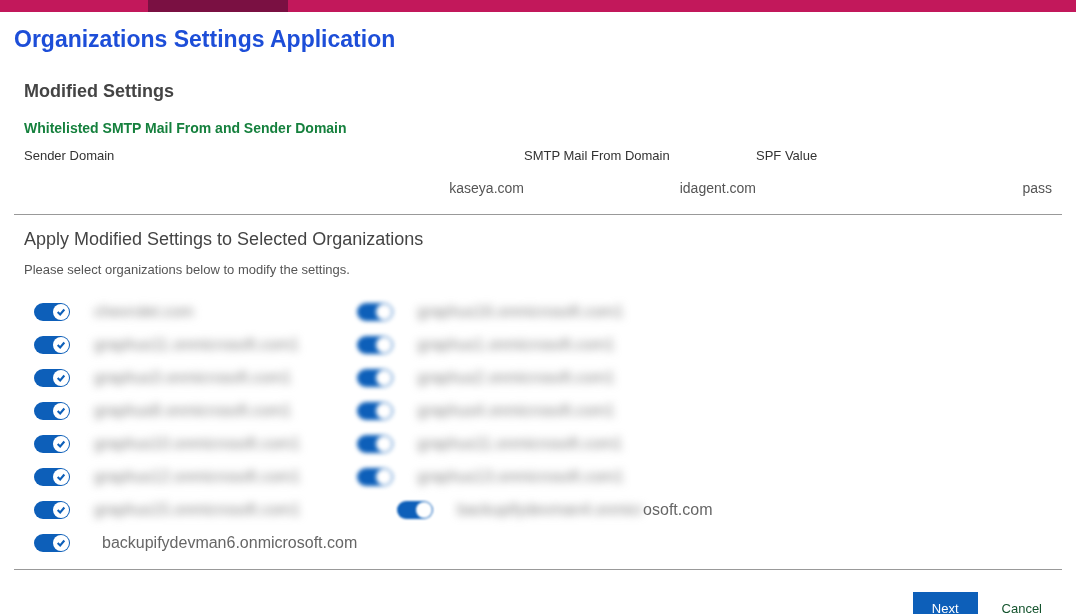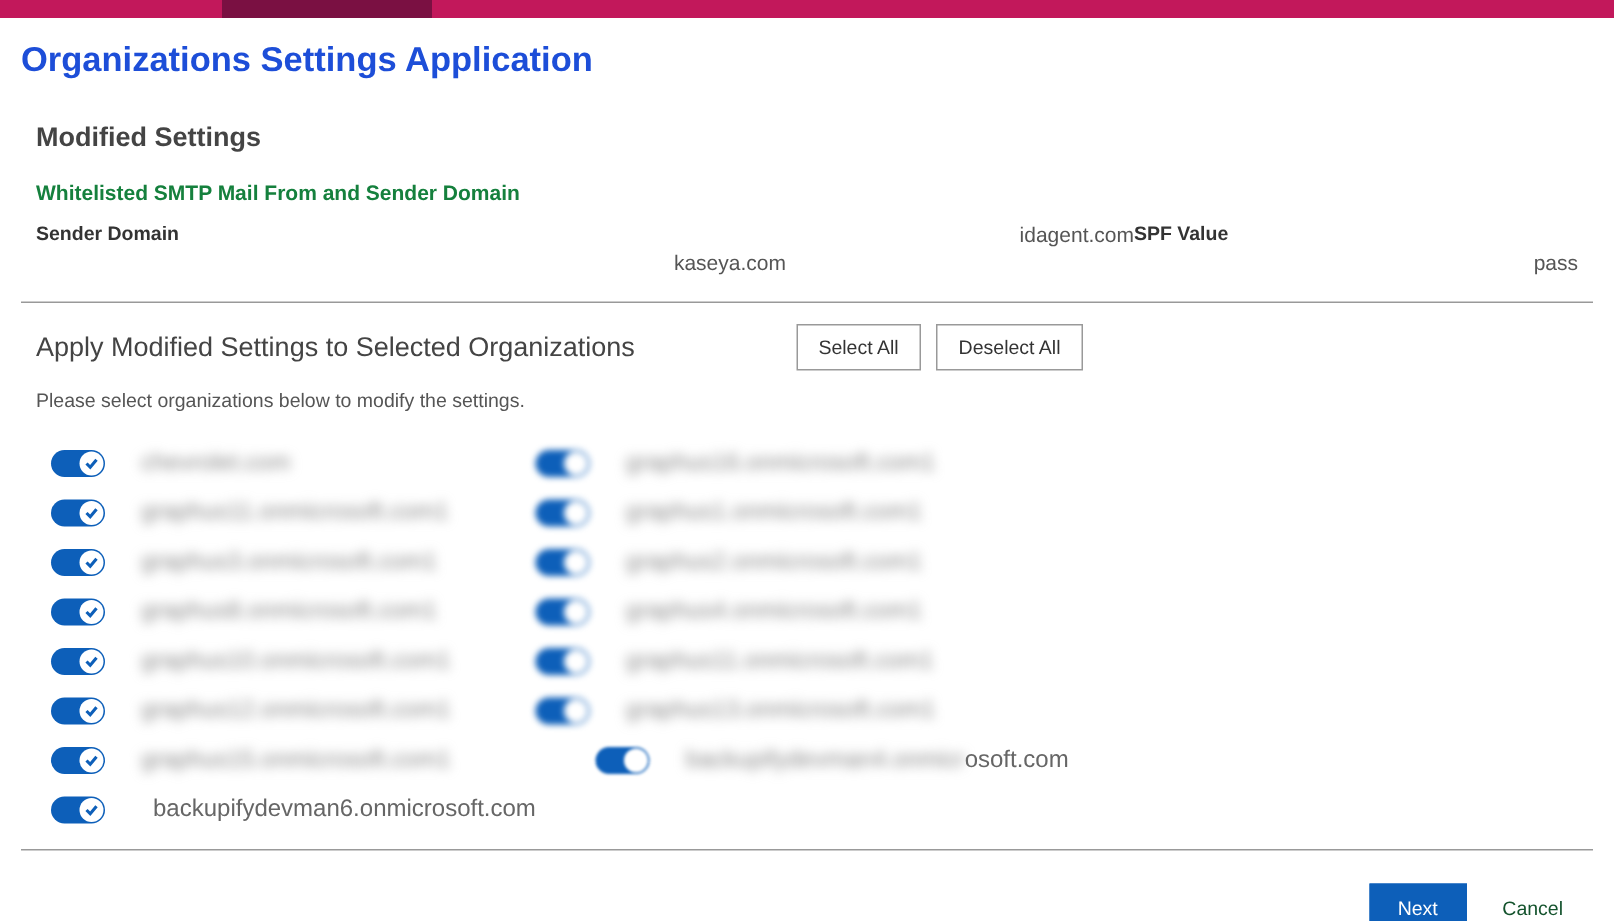--- a/index.html
+++ b/index.html
@@ -54,24 +54,24 @@
       margin-bottom: 12px;
     }
     .info-row {
       display: flex;
       width: 100%;
     }
     .info-col-1 { flex: 0 0 500px; }
     .info-col-2 { flex: 0 0 232px; }
     .info-col-3 { flex: 1; }
     .info-label {
-      font-weight: bold;
+      font-weight: normal;
       font-size: 13px;
       color: #333;
-      margin-bottom: 4px;
+      margin-bottom: 17px;
     }
     .info-value {
       font-size: 14px;
       color: #555;
       text-align: right;
     }
     .hr {
       border: none;
       border-top: 1px solid #999;
       margin: 18px 0 14px 0;
@@ -200,37 +200,34 @@
   <div class="modified-block">
     <h2 class="modified-heading">Modified Settings</h2>
     <div class="sub-heading">Whitelisted SMTP Mail From and Sender Domain</div>
 
     <div class="info-row">
       <div class="info-col-1">
         <div class="info-label">Sender Domain</div>
         <div class="info-value">kaseya.com</div>
       </div>
       <div class="info-col-2">
+        <div class="info-label">SMTP Mail From Domain</div>
         <div class="info-value">idagent.com</div>
       </div>
       <div class="info-col-3">
         <div class="info-label">SPF Value</div>
         <div class="info-value">pass</div>
       </div>
     </div>
   </div>
 
   <hr class="hr">
 
   <div class="apply-row">
     <div class="apply-heading">Apply Modified Settings to Selected Organizations</div>
-    <div class="btn-group">
-      <button class="btn">Select All</button>
-      <button class="btn">Deselect All</button>
-    </div>
   </div>
 
   <div class="instruction">Please select organizations below to modify the settings.</div>
 
   <div class="org-grid" id="org-grid">
       <div class="org-col">
         <div class="org-item">
           <div class="toggle-outer">
             <div class="toggle-knob">
               <svg class="check-svg" viewBox="0 0 12 12">

